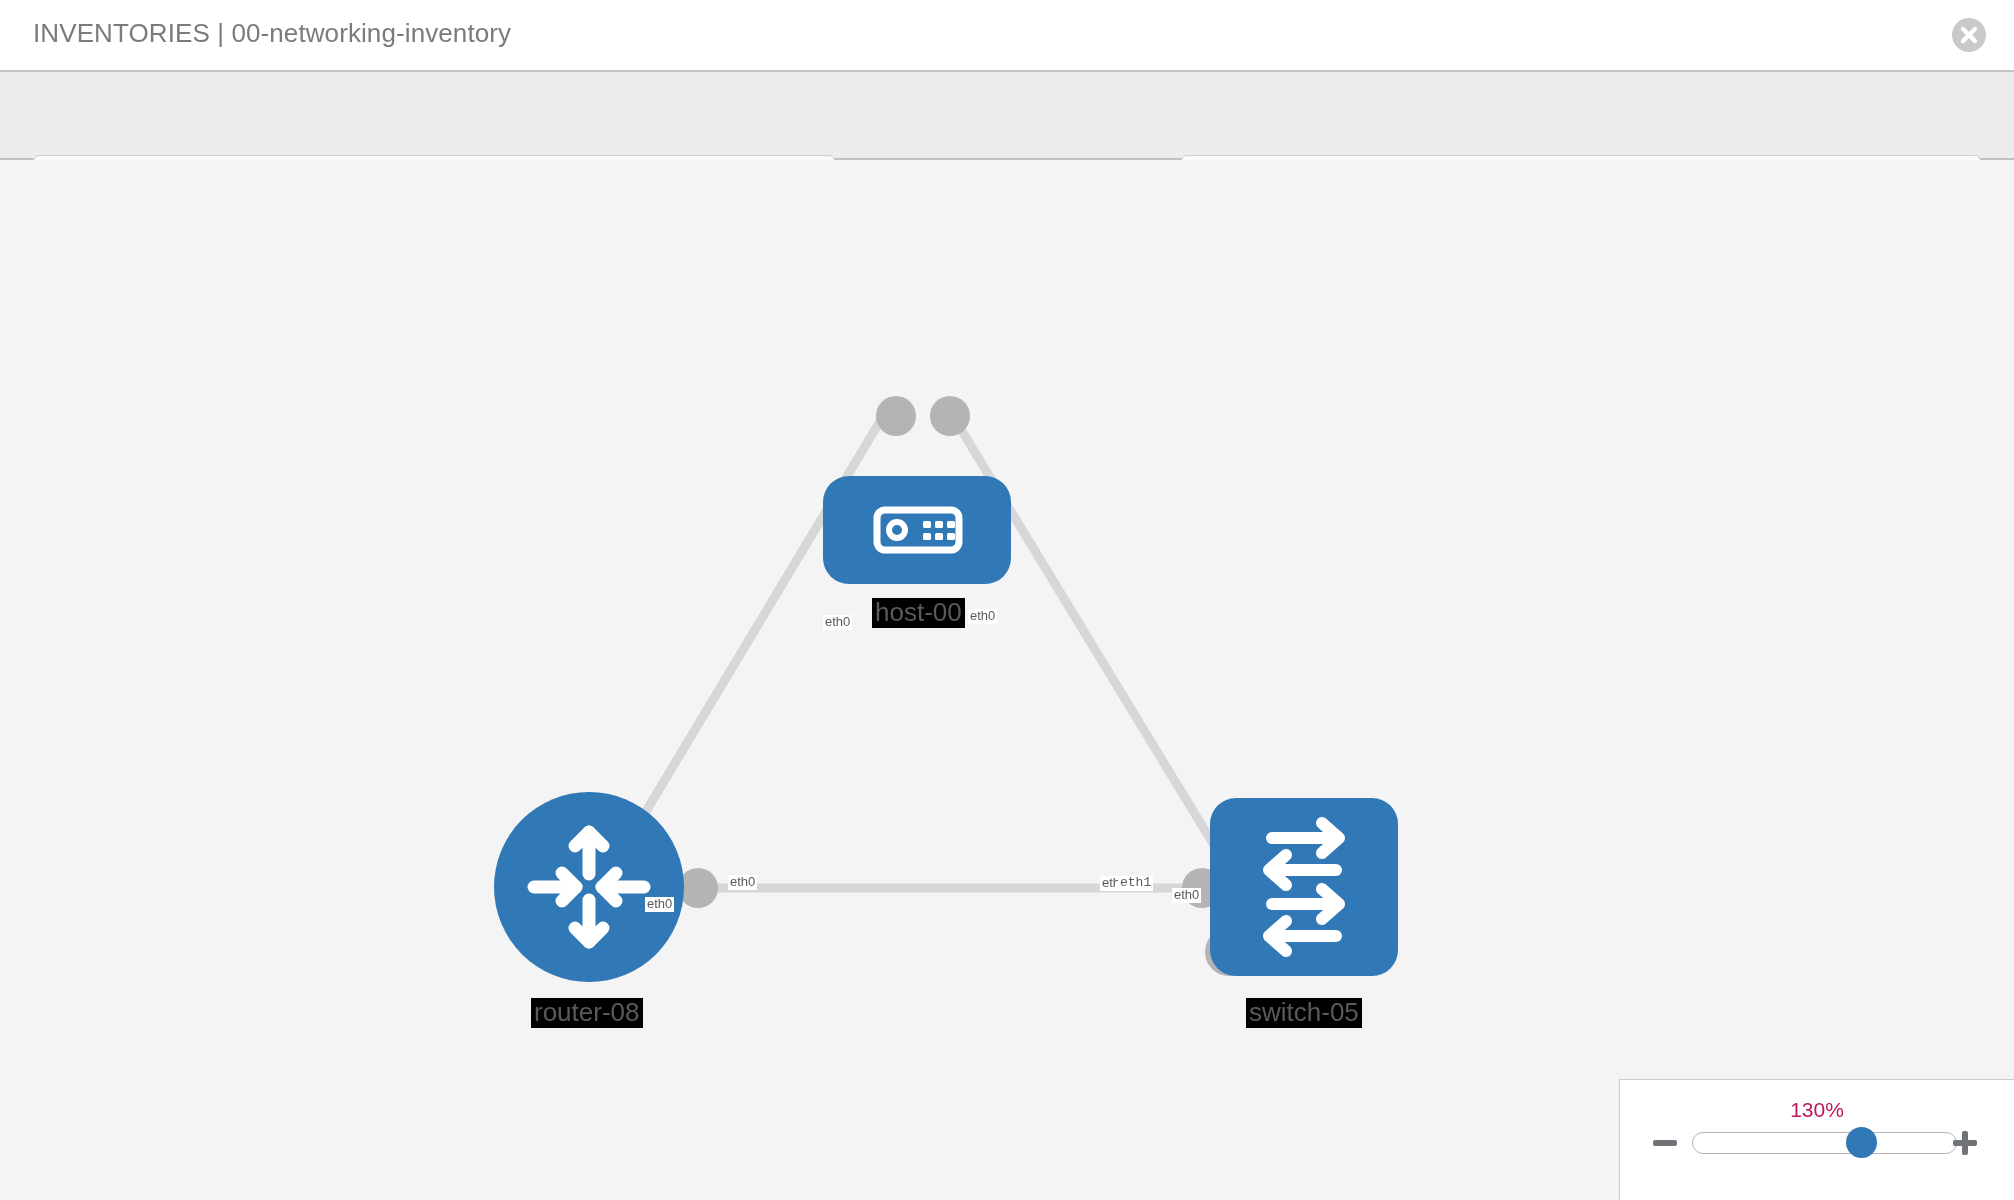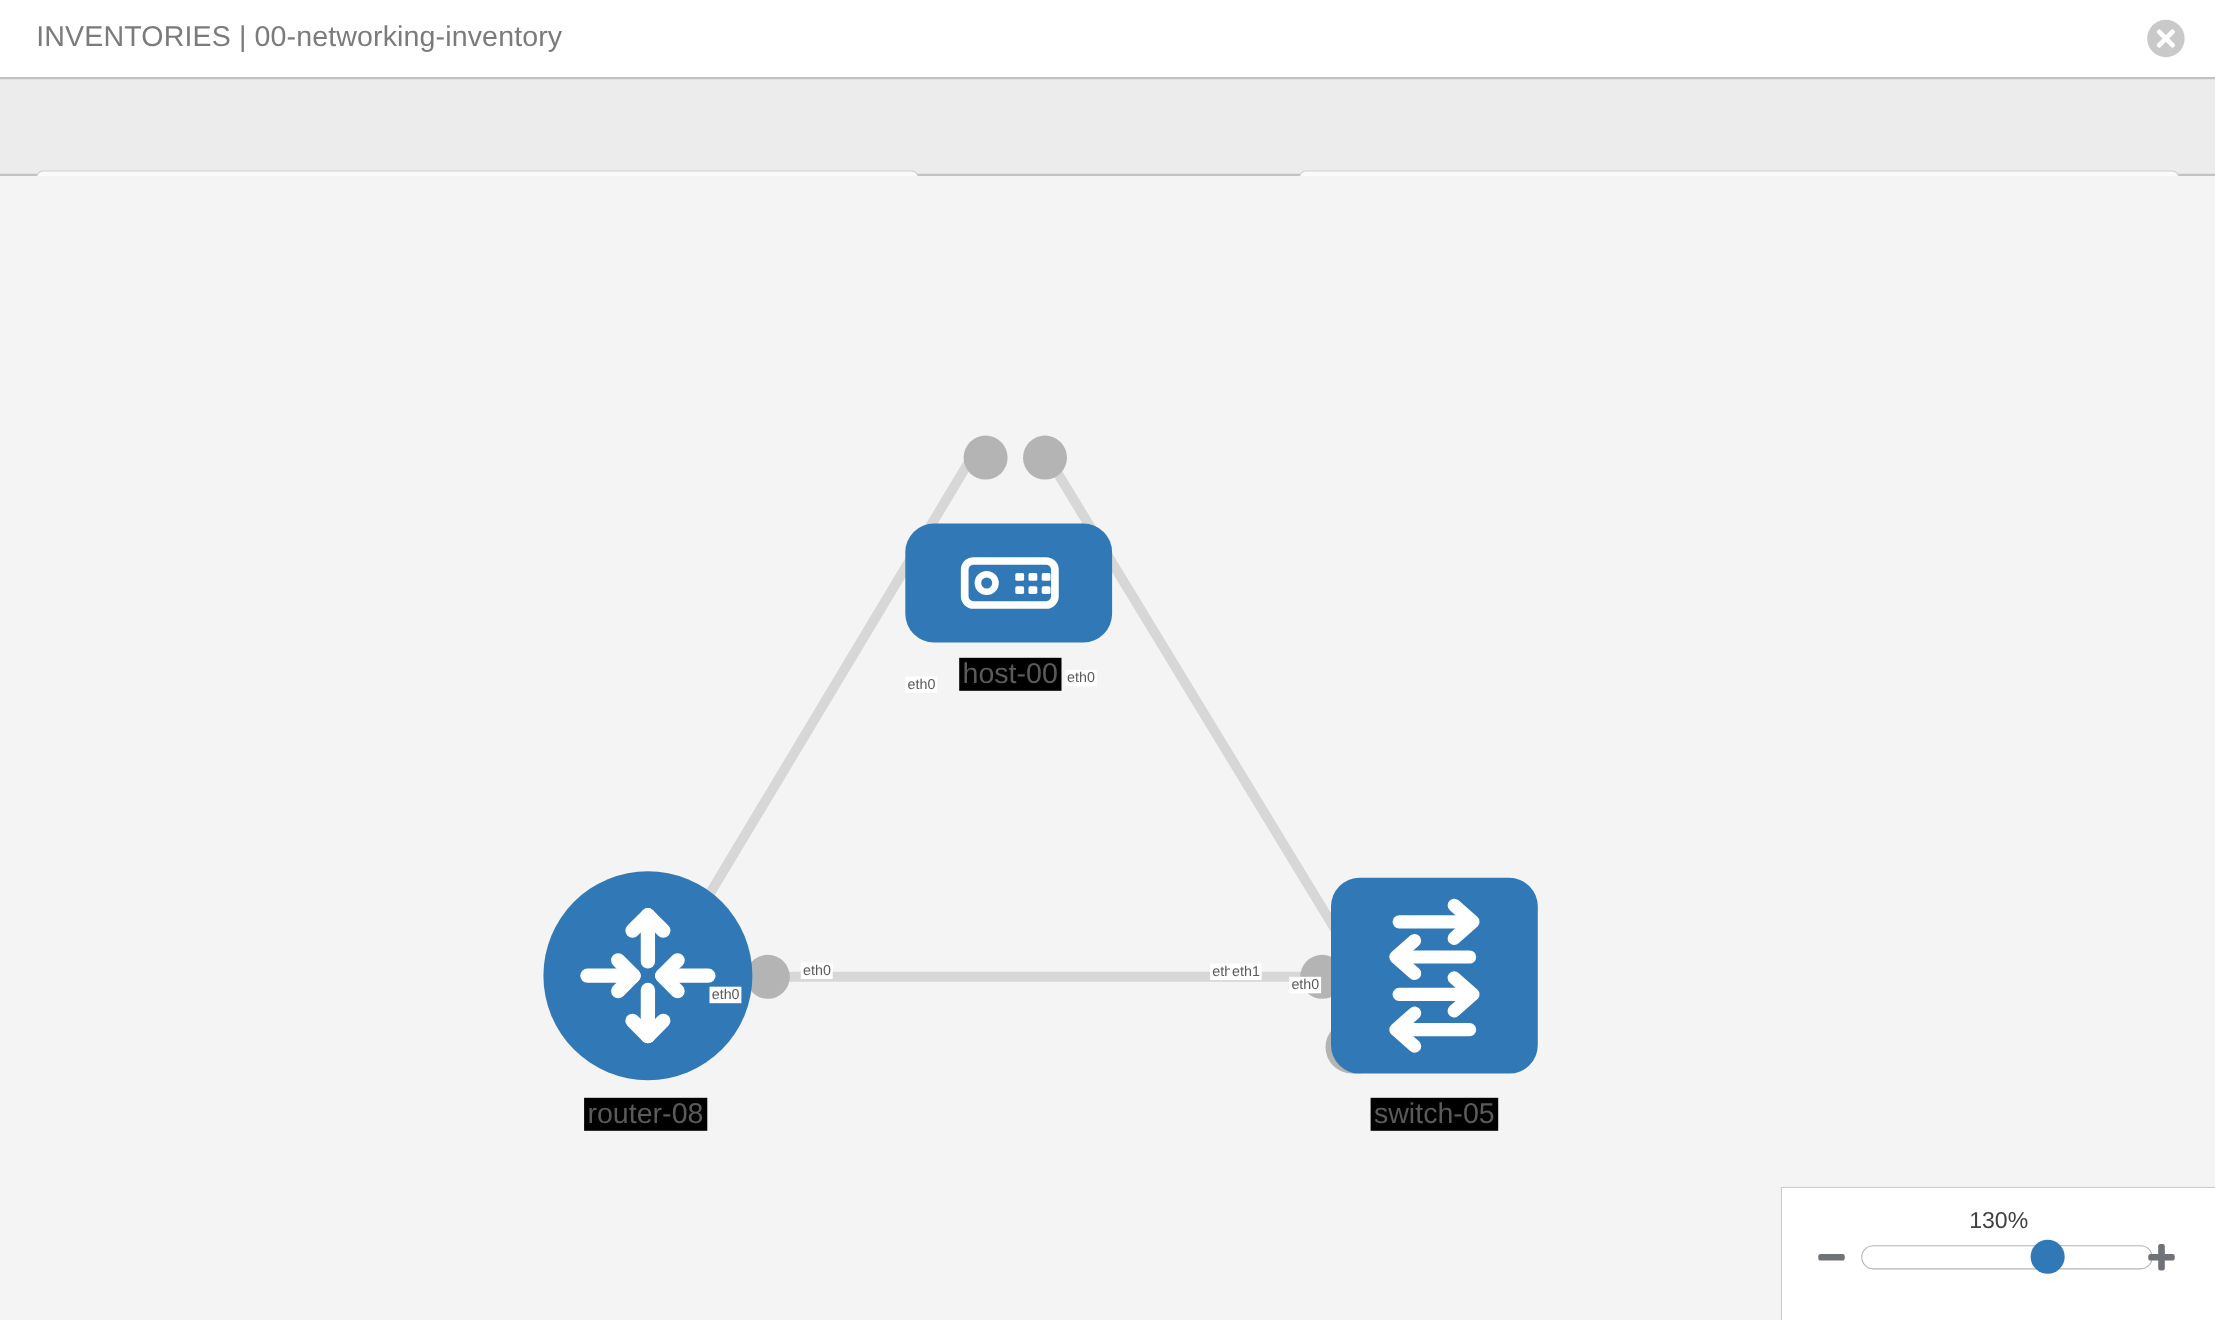--- a/index.html
+++ b/index.html
@@ -169,21 +169,21 @@
     border-right: none;
     border-bottom: none;
     box-sizing: border-box;
   }
   .zoom-value {
     position: absolute;
     left: 0; right: 0;
     top: 18px;
     text-align: center;
     font-size: 21px;
-    color: #404040;
+    color: #be185d;
   }
   .zoom-minus, .zoom-plus {
     position: absolute;
     top: 48px;
     width: 30px;
     height: 30px;
     cursor: pointer;
   }
   .zoom-minus { left: 30px; }
   .zoom-plus  { left: 330px; }
@@ -328,21 +328,21 @@
         <path d="M112 91 L129 106 L112 121"></path>
 
         <path d="M126 138 L60 138"></path>
         <path d="M76 123 L59 138 L76 153"></path>
       </g>
     </svg>
   </div>
   <div class="node-label" style="left:1246px; top:838px;">switch-05</div>
   <div class="edge-label" style="left:1172px; top:728px;">eth0</div>
   <div class="edge-label" style="left:1100px; top:716px;">eth</div>
-  <div class="edge-label" style="left:1118px; top:716px;">eth1</div>
+  <div class="edge-label" style="left:1118px; top:716px;font-family:Liberation Mono, monospace;">eth1</div>
 
 </div>
 
 <div class="zoom-panel">
   <div class="zoom-value">130%</div>
 
   <div class="zoom-minus">
     <svg width="30" height="30" viewBox="0 0 30 30">
       <rect x="3" y="12" width="24" height="6" rx="2" fill="#6f7277"></rect>
     </svg>

